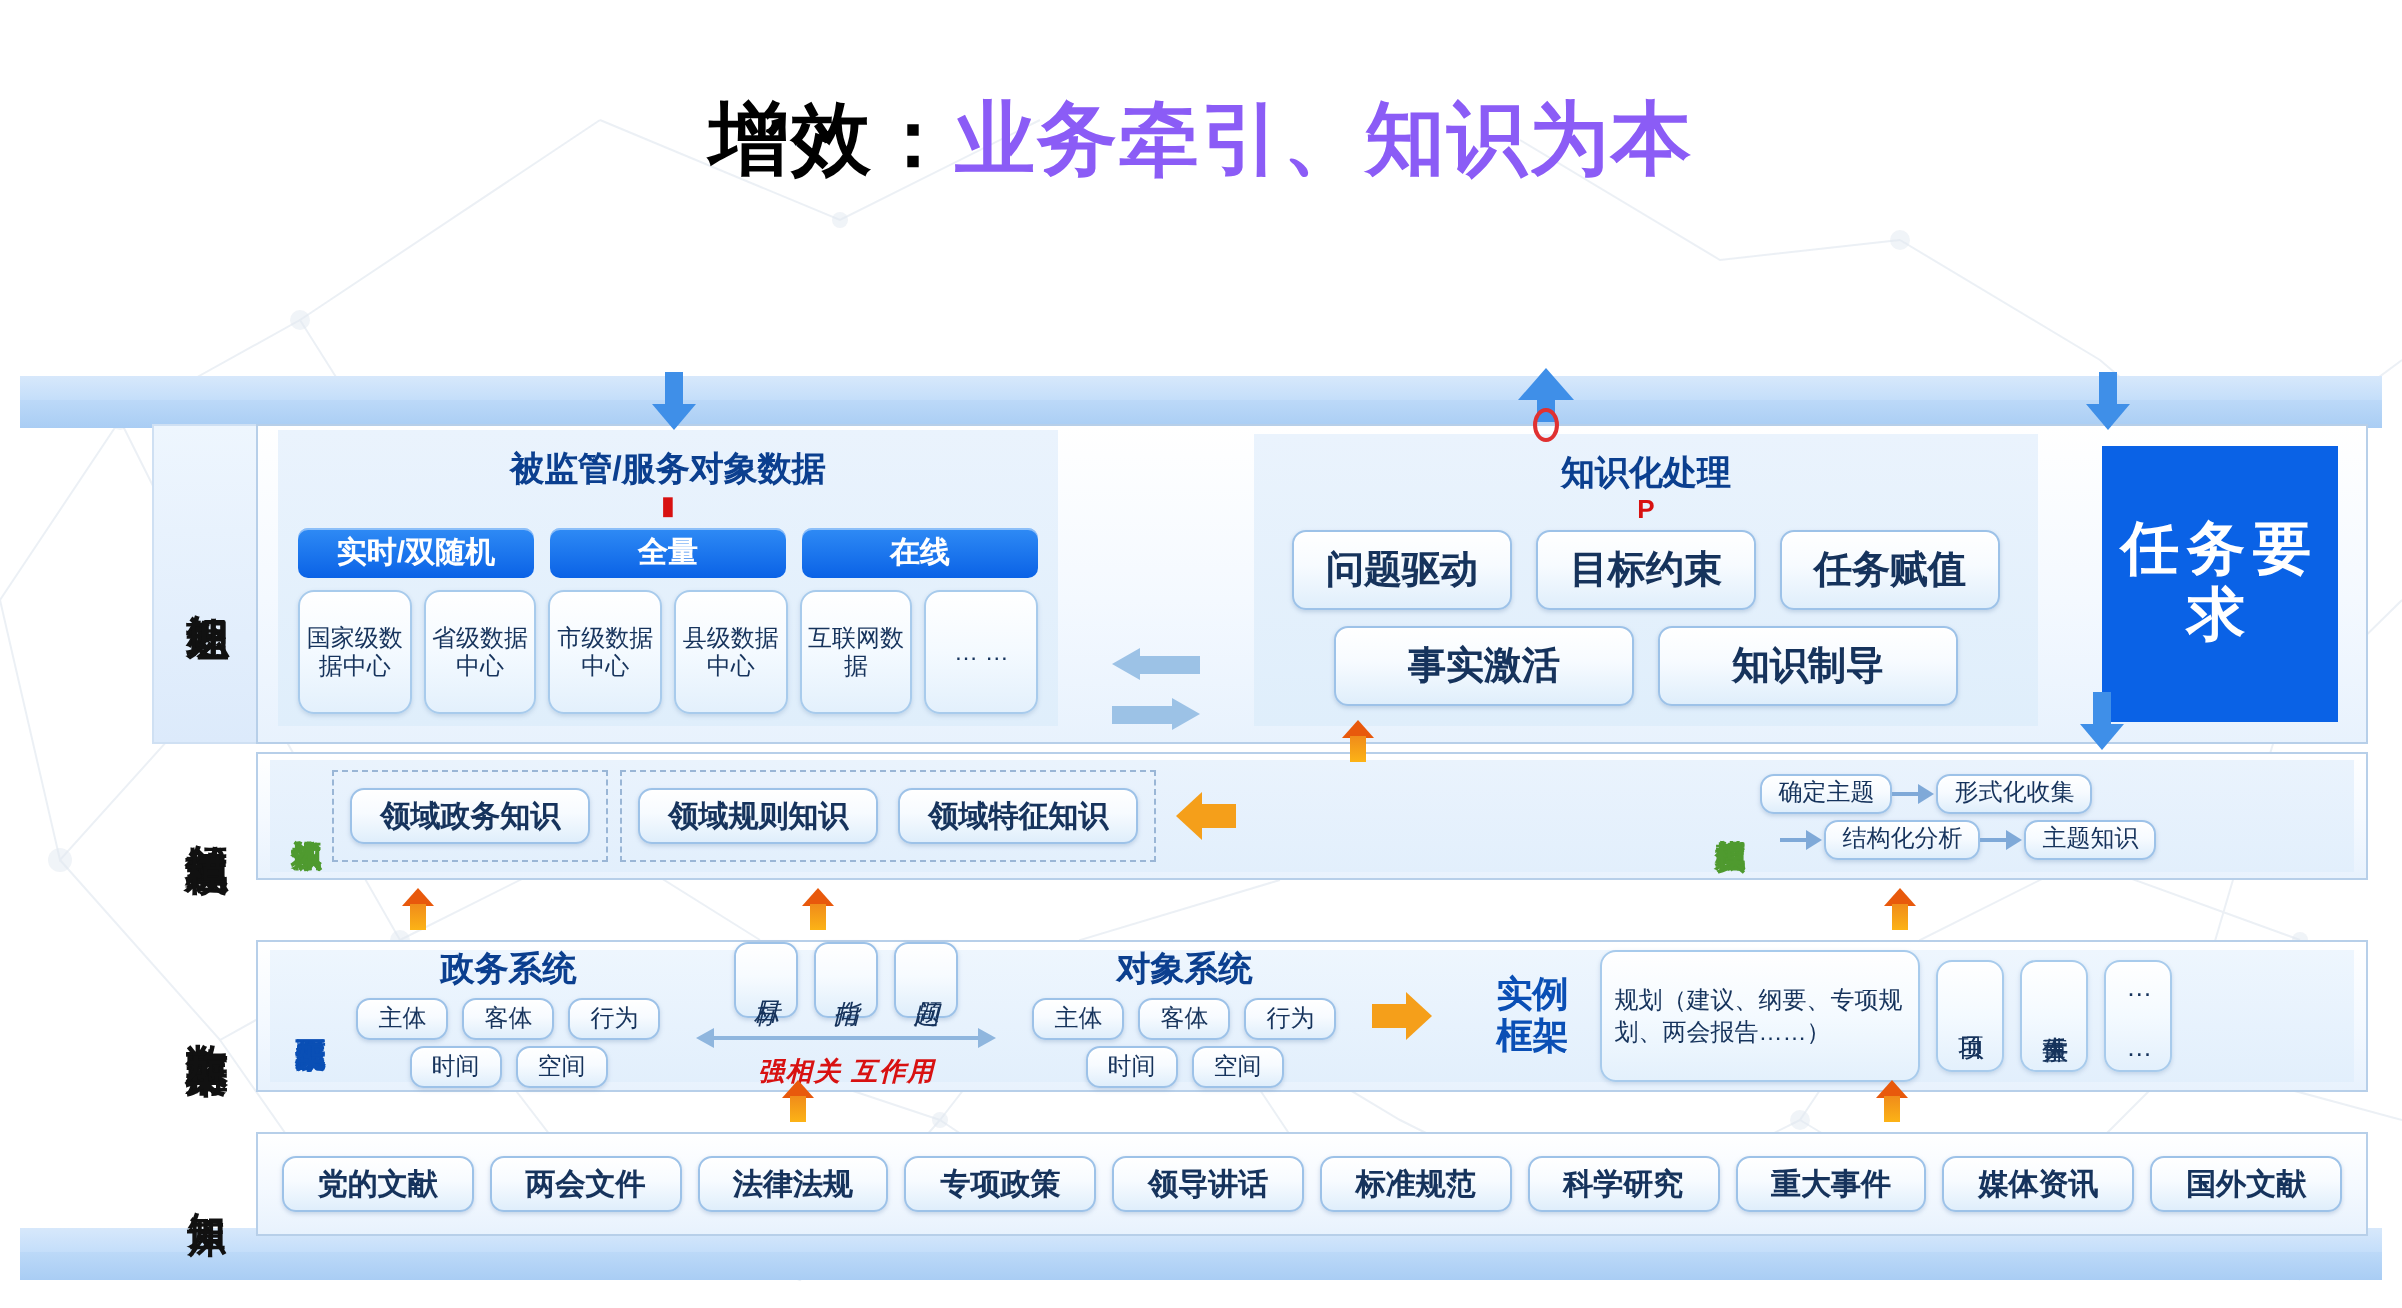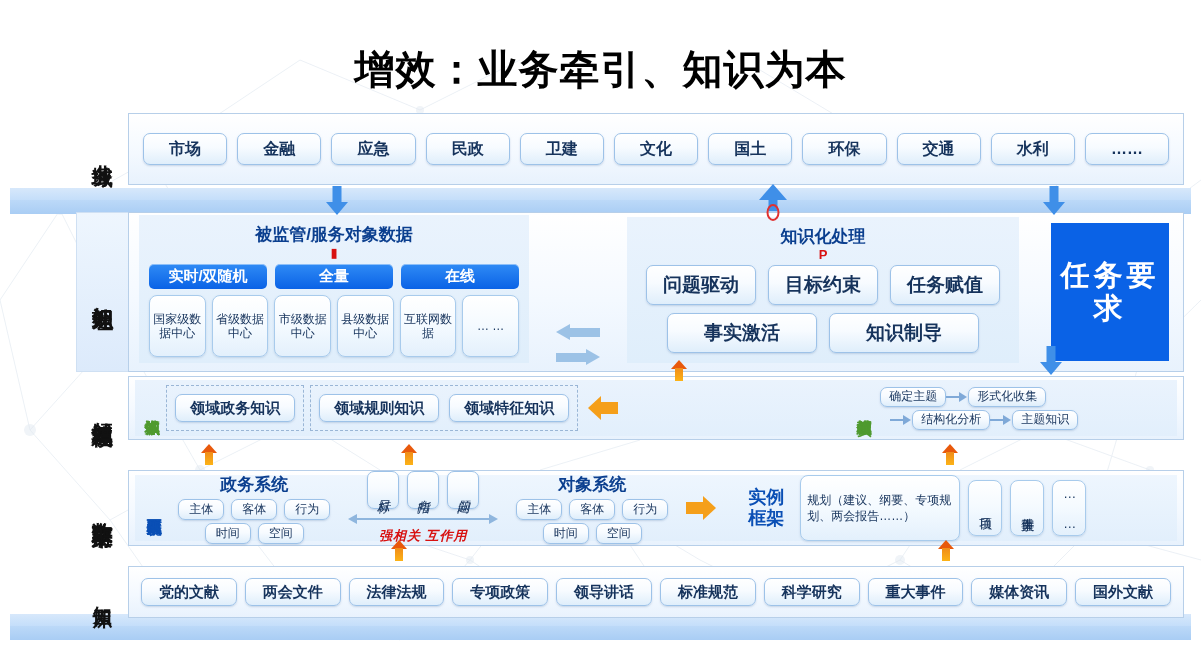--- a/index.html
+++ b/index.html
@@ -12,21 +12,21 @@
 
   
   #bgnet{ position:absolute; inset:0; z-index:0; opacity:.55; }
 
   
   .title{
     position:absolute; top:42px; left:0; width:1201px; text-align:center;
     font-size:40px; font-weight:bold; letter-spacing:1px; color:#000;
     z-index:6; white-space:nowrap;
   }
-  .title .accent{ color:#000000;margin-top:20px; }
+  .title .accent{ color:#8b5cf6;margin-top:20px; }
 
   
   .slab{ position:absolute; z-index:1; }
   .slab .top{
     position:absolute; left:0; top:0; width:100%; height:12px;
     background:linear-gradient(180deg,#d7e8fb 0%,#c4defa 100%);
   }
   .slab .face{
     position:absolute; left:0; top:12px; width:100%; height:14px;
     background:linear-gradient(180deg,#bcd9f8 0%,#a9cdf4 100%);
@@ -304,38 +304,20 @@
   </div>
   <div class="vArrow upO" style="left:937px; top:540px; width:18px; height:24px;">
     <div class="head"></div>
       <div class="shaft"></div>
   </div>
   <div class="vArrow upO" style="left:670px; top:360px; width:18px; height:22px;">
     <div class="head"></div>
       <div class="shaft"></div>
   </div>
 
-  <div class="row" id="row1">
-    <div class="rowlabel plain">业务域</div>
-    <div class="rowbox">
-      <div class="chips">
-        <div class="chip">市场</div>
-        <div class="chip">金融</div>
-        <div class="chip">应急</div>
-        <div class="chip">民政</div>
-        <div class="chip">卫建</div>
-        <div class="chip">文化</div>
-        <div class="chip">国土</div>
-        <div class="chip">环保</div>
-        <div class="chip">交通</div>
-        <div class="chip">水利</div>
-        <div class="chip">……</div>
-      </div>
-    </div>
-  </div>
 
   <div class="row" id="row2">
     <div class="rowlabel">知识处理</div>
     <div class="rowbox">
 
       <div class="panelL">
         <div class="panelTitle">被监管/服务对象数据</div>
         <div class="redmark">▮</div>
         <div class="tabs">
           <div class="tab">实时/双随机</div>

